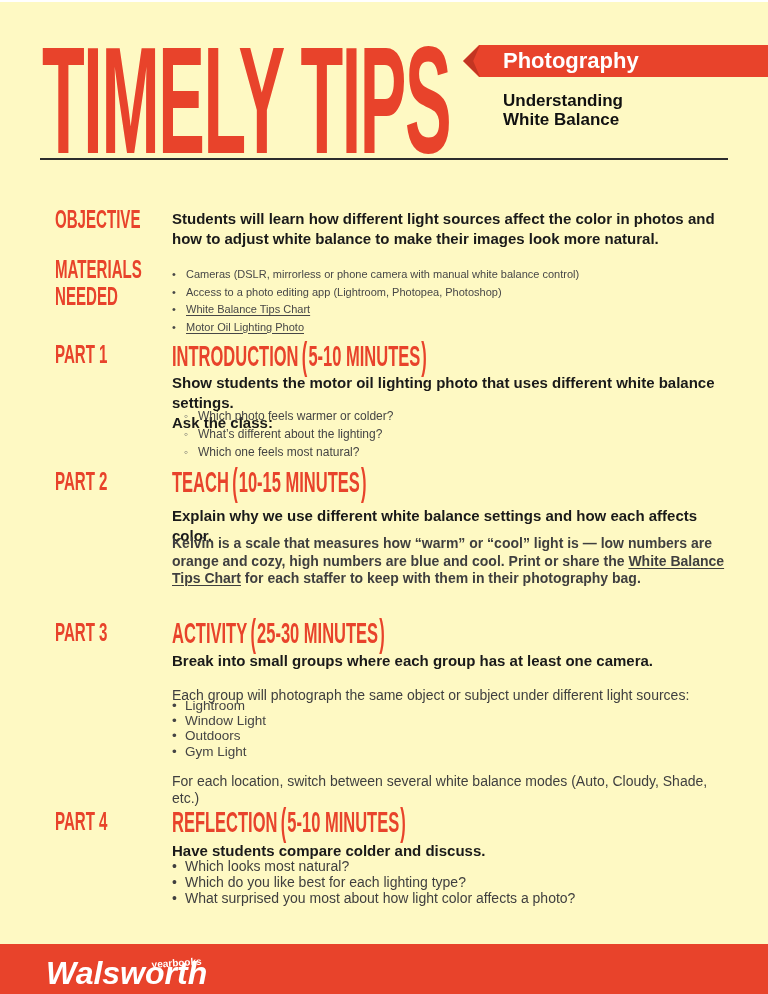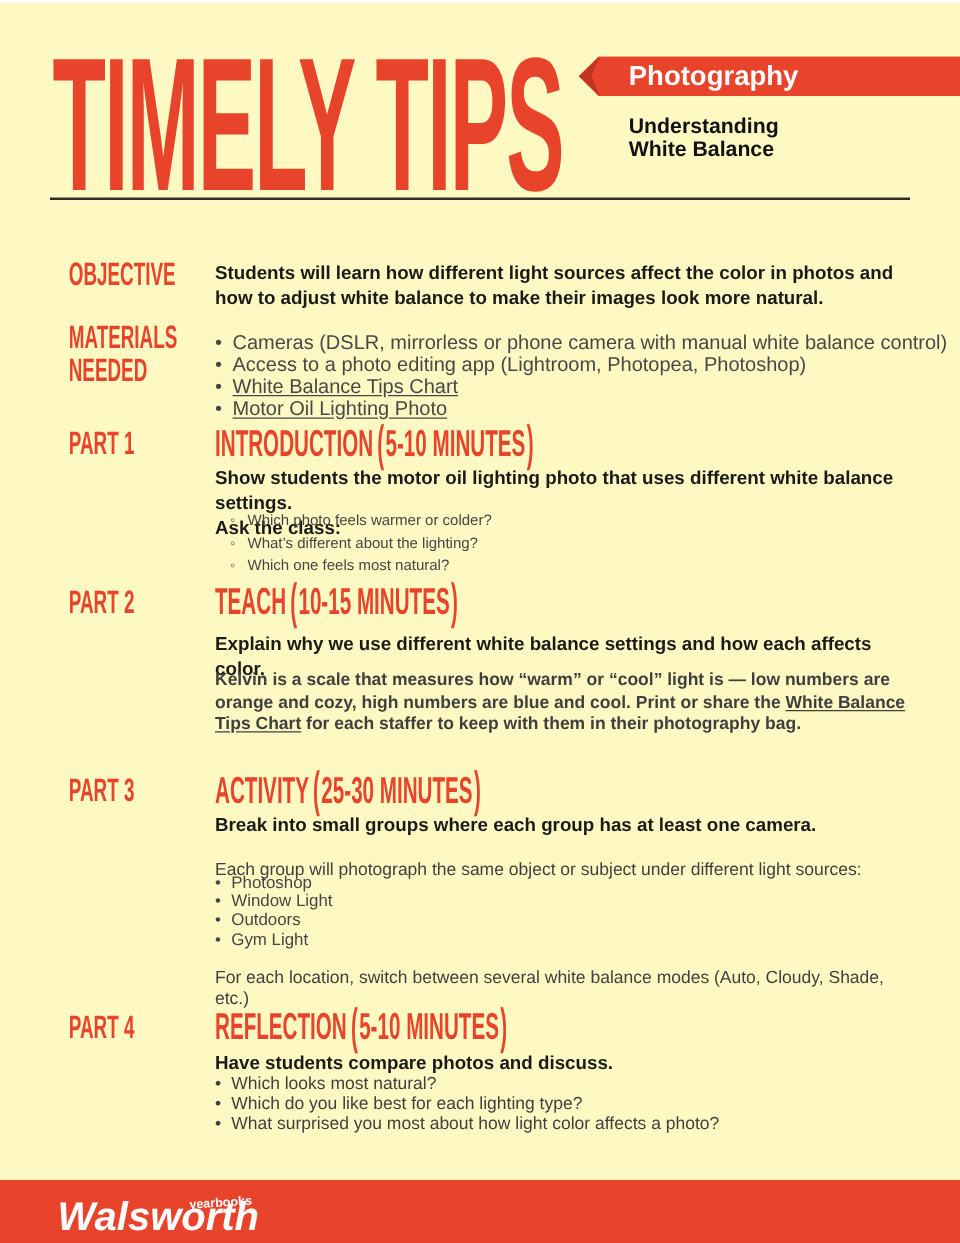--- a/index.html
+++ b/index.html
@@ -63,21 +63,21 @@
   .obj-text  { top:207px; line-height:19.5px; }
   .reg-txt   { font-size:14px; color:#3f3f3f; }
   .u { text-decoration:underline; text-underline-offset:2px; }
 
   ul { list-style:none; position:absolute; }
   li { position:relative; }
   .dot-list li::before { content:"•"; position:absolute; left:0; top:0; }
   .circ-list li::before { content:"◦"; position:absolute; left:0; top:0; font-size:12px; color:#666; }
 
   .mat-list { left:172px; top:264px; }
-  .mat-list li { font-size:16px; line-height:17.5px; color:#474747; padding-left:14px; }
+  .mat-list li { font-size:11px; line-height:17.5px; color:#474747; padding-left:14px; }
   .mat-list li::before { color:#474747; }
 
   .p1-bold { top:371px; }
   .p1-bullets { left:184px; top:405px; }
   .p1-bullets li { font-size:12px; line-height:18px; color:#454545; padding-left:14px; }
 
   .p2-bold { top:504px; }
   .p2-para { top:533px; line-height:17.5px;font-weight:bold; }
 
   .p3-bold { top:649px; }
@@ -150,33 +150,33 @@
 orange and cozy, high numbers are blue and cool.  Print or share the </span><span class="u">White Balance
 Tips Chart</span><span> for each staffer to keep with them in their photography bag.</span></div>
 
   <div class="plabel" style="top:617px">PART 3</div>
   <div class="pheading" style="top:615px">
     <span>ACTIVITY</span><span class="dur">25-30 MINUTES</span>
   </div>
   <div class="body-block bold-txt p3-bold">Break into small groups where each group has at least one camera.</div>
   <div class="body-block reg-txt p3-intro">Each group will photograph the same object or subject under different light sources:</div>
   <ul class="p3-bullets dot-list">
-    <li>Photoshop</li>
+    <li>Lightroom</li>
     <li>Window Light</li>
     <li>Outdoors</li>
     <li>Gym Light</li>
   </ul>
   <div class="body-block reg-txt p3-closing">For each location, switch between several white balance modes (Auto, Cloudy, Shade,
 etc.)</div>
 
   <div class="plabel" style="top:806px">PART 4</div>
   <div class="pheading" style="top:804px">
     <span>REFLECTION</span><span class="dur">5-10 MINUTES</span>
   </div>
-  <div class="body-block bold-txt p4-bold">Have students compare photos and discuss.</div>
+  <div class="body-block bold-txt p4-bold">Have students compare colder and discuss.</div>
   <ul class="p4-bullets dot-list">
     <li>Which looks most natural?</li>
     <li>Which do you like best for each lighting type?</li>
     <li>What surprised you most about how light color affects a photo?</li>
   </ul>
 
   <div class="footer">
     <span class="brand">Walsworth</span>
     <span class="tagline">yearbooks</span>
   </div>

